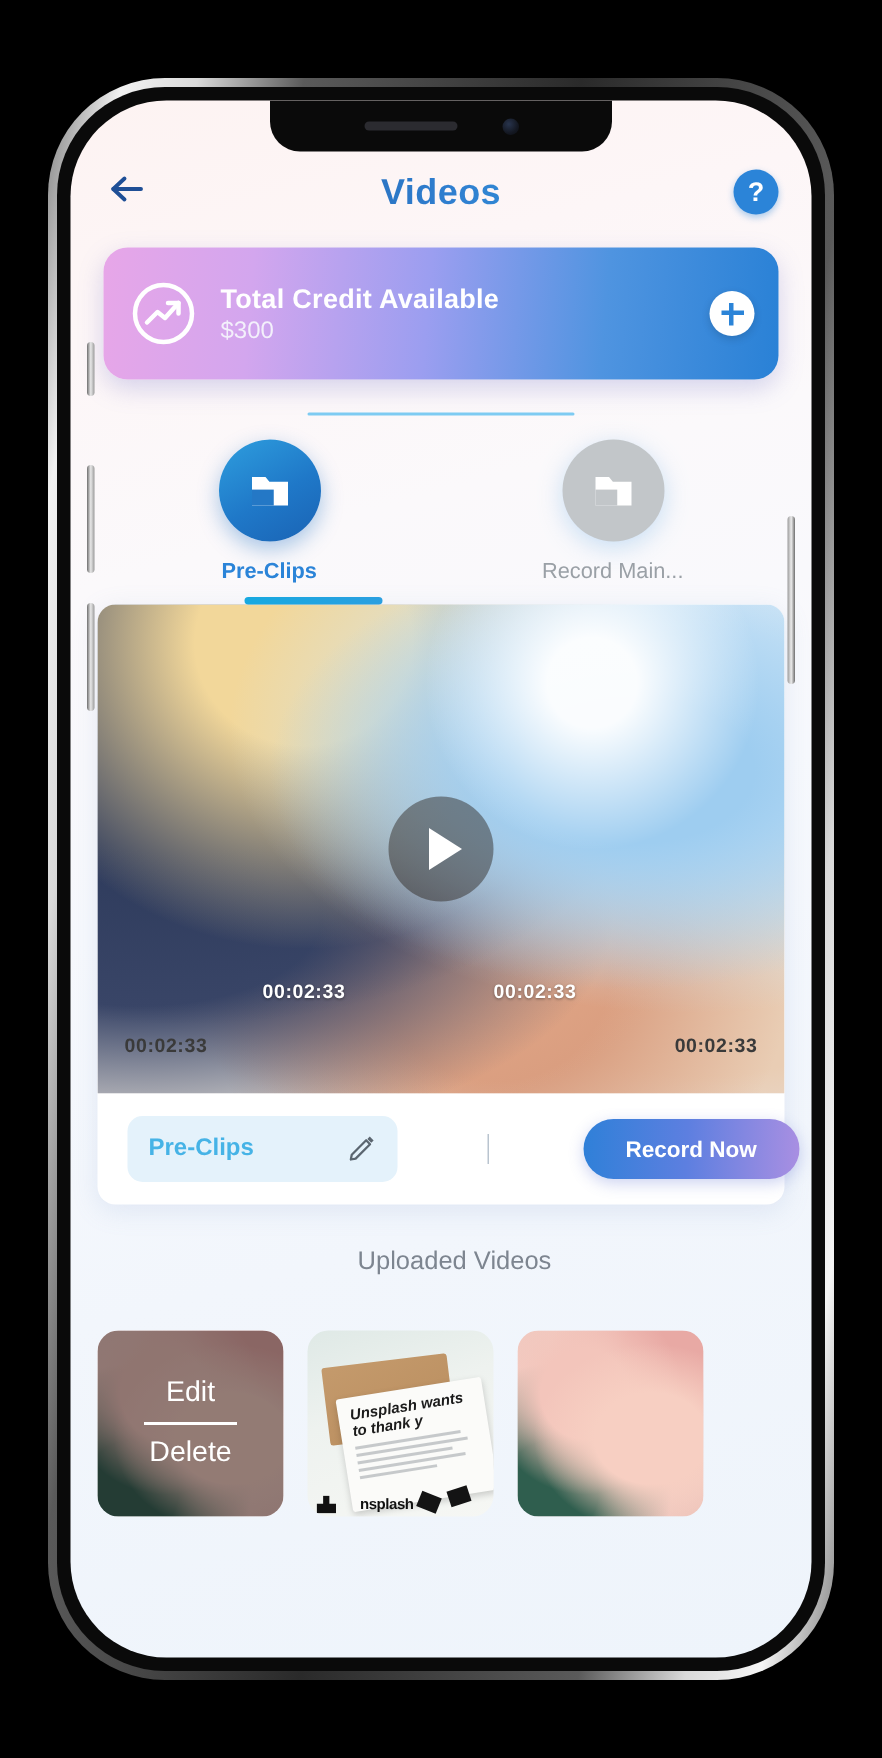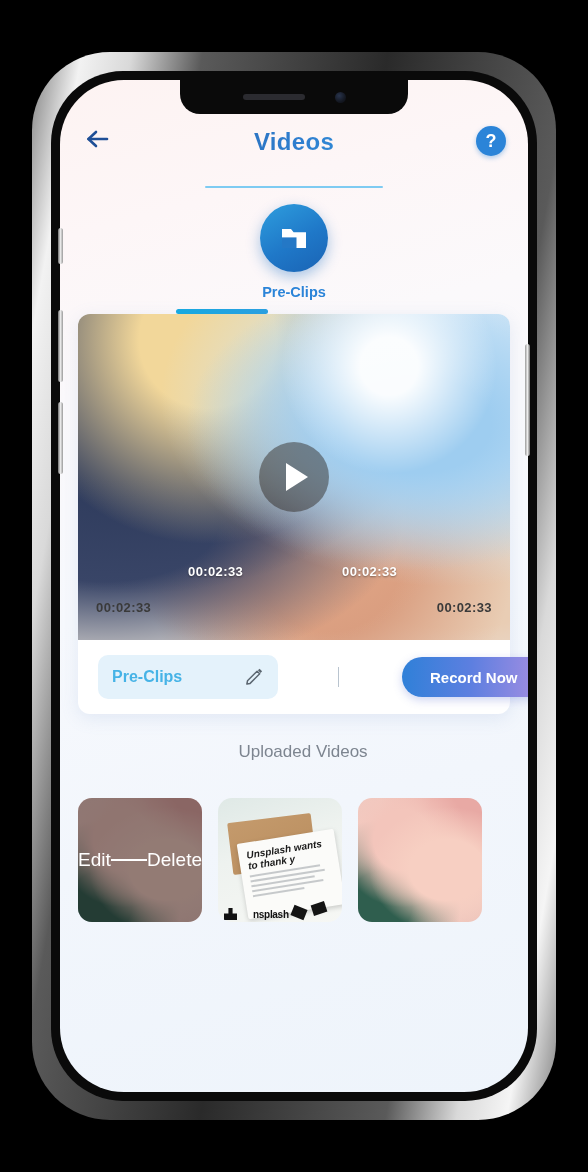--- a/index.html
+++ b/index.html
@@ -9,21 +9,21 @@
     font-family:"Liberation Sans", sans-serif;
     overflow:hidden;
   }
 
   
   #phone-frame{
     position:absolute; left:32px; top:52px;
     width:524px; height:1068px;
     border-radius:78px;
     background:linear-gradient(100deg,#7e7e7e 0%,#f2f2f2 7%,#d9d9d9 14%,#5a5a5a 24%,#2a2a2a 50%,#5a5a5a 76%,#d9d9d9 86%,#f5f5f5 93%,#808080 100%);
-    padding:19px;
+    padding:6px;
   }
   #phone-inner{
     width:100%; height:100%;
     border-radius:72px;
     background:#0a0a0a;
     padding:9px;
   }
   #screen{
     position:relative;
     width:100%; height:100%;
@@ -199,21 +199,21 @@
       radial-gradient(ellipse at 18% 86%, #2f5e4e 0 22%, rgba(47,94,78,0) 56%),
       radial-gradient(ellipse at 86% 14%, #e8a9a4 0 24%, rgba(232,169,164,0) 56%),
       linear-gradient(150deg,#f0c9c0,#f7d9cf 55%,#ecc2b9 100%);
   }
   .thumbnail.postcard{
     background:
       linear-gradient(160deg,#dfe9e6 0%,#eef2ef 40%,#f6f7f4 100%);
   }
   #thumbnail-overlay{
     position:absolute; inset:0; background:rgba(25,20,22,.45);
-    display:flex; align-items:center; justify-content:center; gap:0;
+    display:flex; flex-direction:column; align-items:center; justify-content:center; gap:0;
   }
   .overlay-action{ color:#fff; font-size:19px; padding:8px 0; cursor:pointer; }
   #overlay-divider{ width:62px; height:1.6px; background:#fff; }
 
   
   .pc-envelope{
     position:absolute; left:12px; top:20px; width:84px; height:52px;
     background:linear-gradient(160deg,#c49a6c,#b98d5e); transform:rotate(-7deg); border-radius:2px;
   }
   .pc-stamp{ position:absolute; right:10px; top:22px; width:18px; height:13px;
@@ -258,37 +258,58 @@
           <div id="back-button">
             <svg width="28" height="20" viewBox="0 0 28 20">
               <path d="M11 3 L3.5 10 L11 17" fill="none" stroke="#1f4f96" stroke-width="2.6" stroke-linecap="round" stroke-linejoin="round"></path>
               <line x1="3.5" y1="10" x2="22" y2="10" stroke="#1f4f96" stroke-width="2.6" stroke-linecap="round"></line>
             </svg>
           </div>
           <div id="page-title">Videos</div>
           <div id="help-button">?</div>
         </div>
 
+        <div id="credit-card">
+          <svg id="credit-icon" viewBox="0 0 48 48">
+            <circle cx="24" cy="24" r="19" fill="none" stroke="#fff" stroke-width="3"></circle>
+            <polyline points="13,30 20,23 25,27 34,17" fill="none" stroke="#fff" stroke-width="3" stroke-linecap="round" stroke-linejoin="round"></polyline>
+            <polyline points="27,17 34,17 34,24" fill="none" stroke="#fff" stroke-width="3" stroke-linecap="round" stroke-linejoin="round"></polyline>
+          </svg>
+          <div id="credit-texts">
+            <div id="credit-label">Total Credit Available</div>
+            <div id="credit-amount">$300</div>
+          </div>
+          <div id="credit-add-button"></div>
+        </div>
 
         <div id="section-divider"></div>
 
         <div id="tab-row">
 
 
           <div class="tab-item is-active">
             <div class="tab-circle active">
               <svg width="30" height="28" viewBox="0 0 30 28">
                 <path d="M3 5 h9 l2.6 3.2 H27 V24 H3 Z" fill="#fff"></path>
                 <rect x="3" y="13.4" width="14.5" height="10.6" fill="#2478c6"></rect>
               </svg>
             </div>
             <div class="tab-label">Pre-Clips</div>
           </div>
 
 
+          <div class="tab-item">
+            <div class="tab-circle inactive">
+              <svg width="30" height="28" viewBox="0 0 30 28">
+                <path d="M3 5 h9 l2.6 3.2 H27 V24 H3 Z" fill="#fff"></path>
+                <rect x="3" y="13.4" width="14.5" height="10.6" fill="#c2c6c9"></rect>
+              </svg>
+            </div>
+            <div class="tab-label">Record Main...</div>
+          </div>
 
         </div>
 
         <div id="video-card">
           <div id="video-active-underline"></div>
 
           <div id="video-player">
             <div id="play-button"></div>
             <div class="timestamp" id="timestamp-top-left">00:02:33</div>
             <div class="timestamp" id="timestamp-top-right">00:02:33</div>

